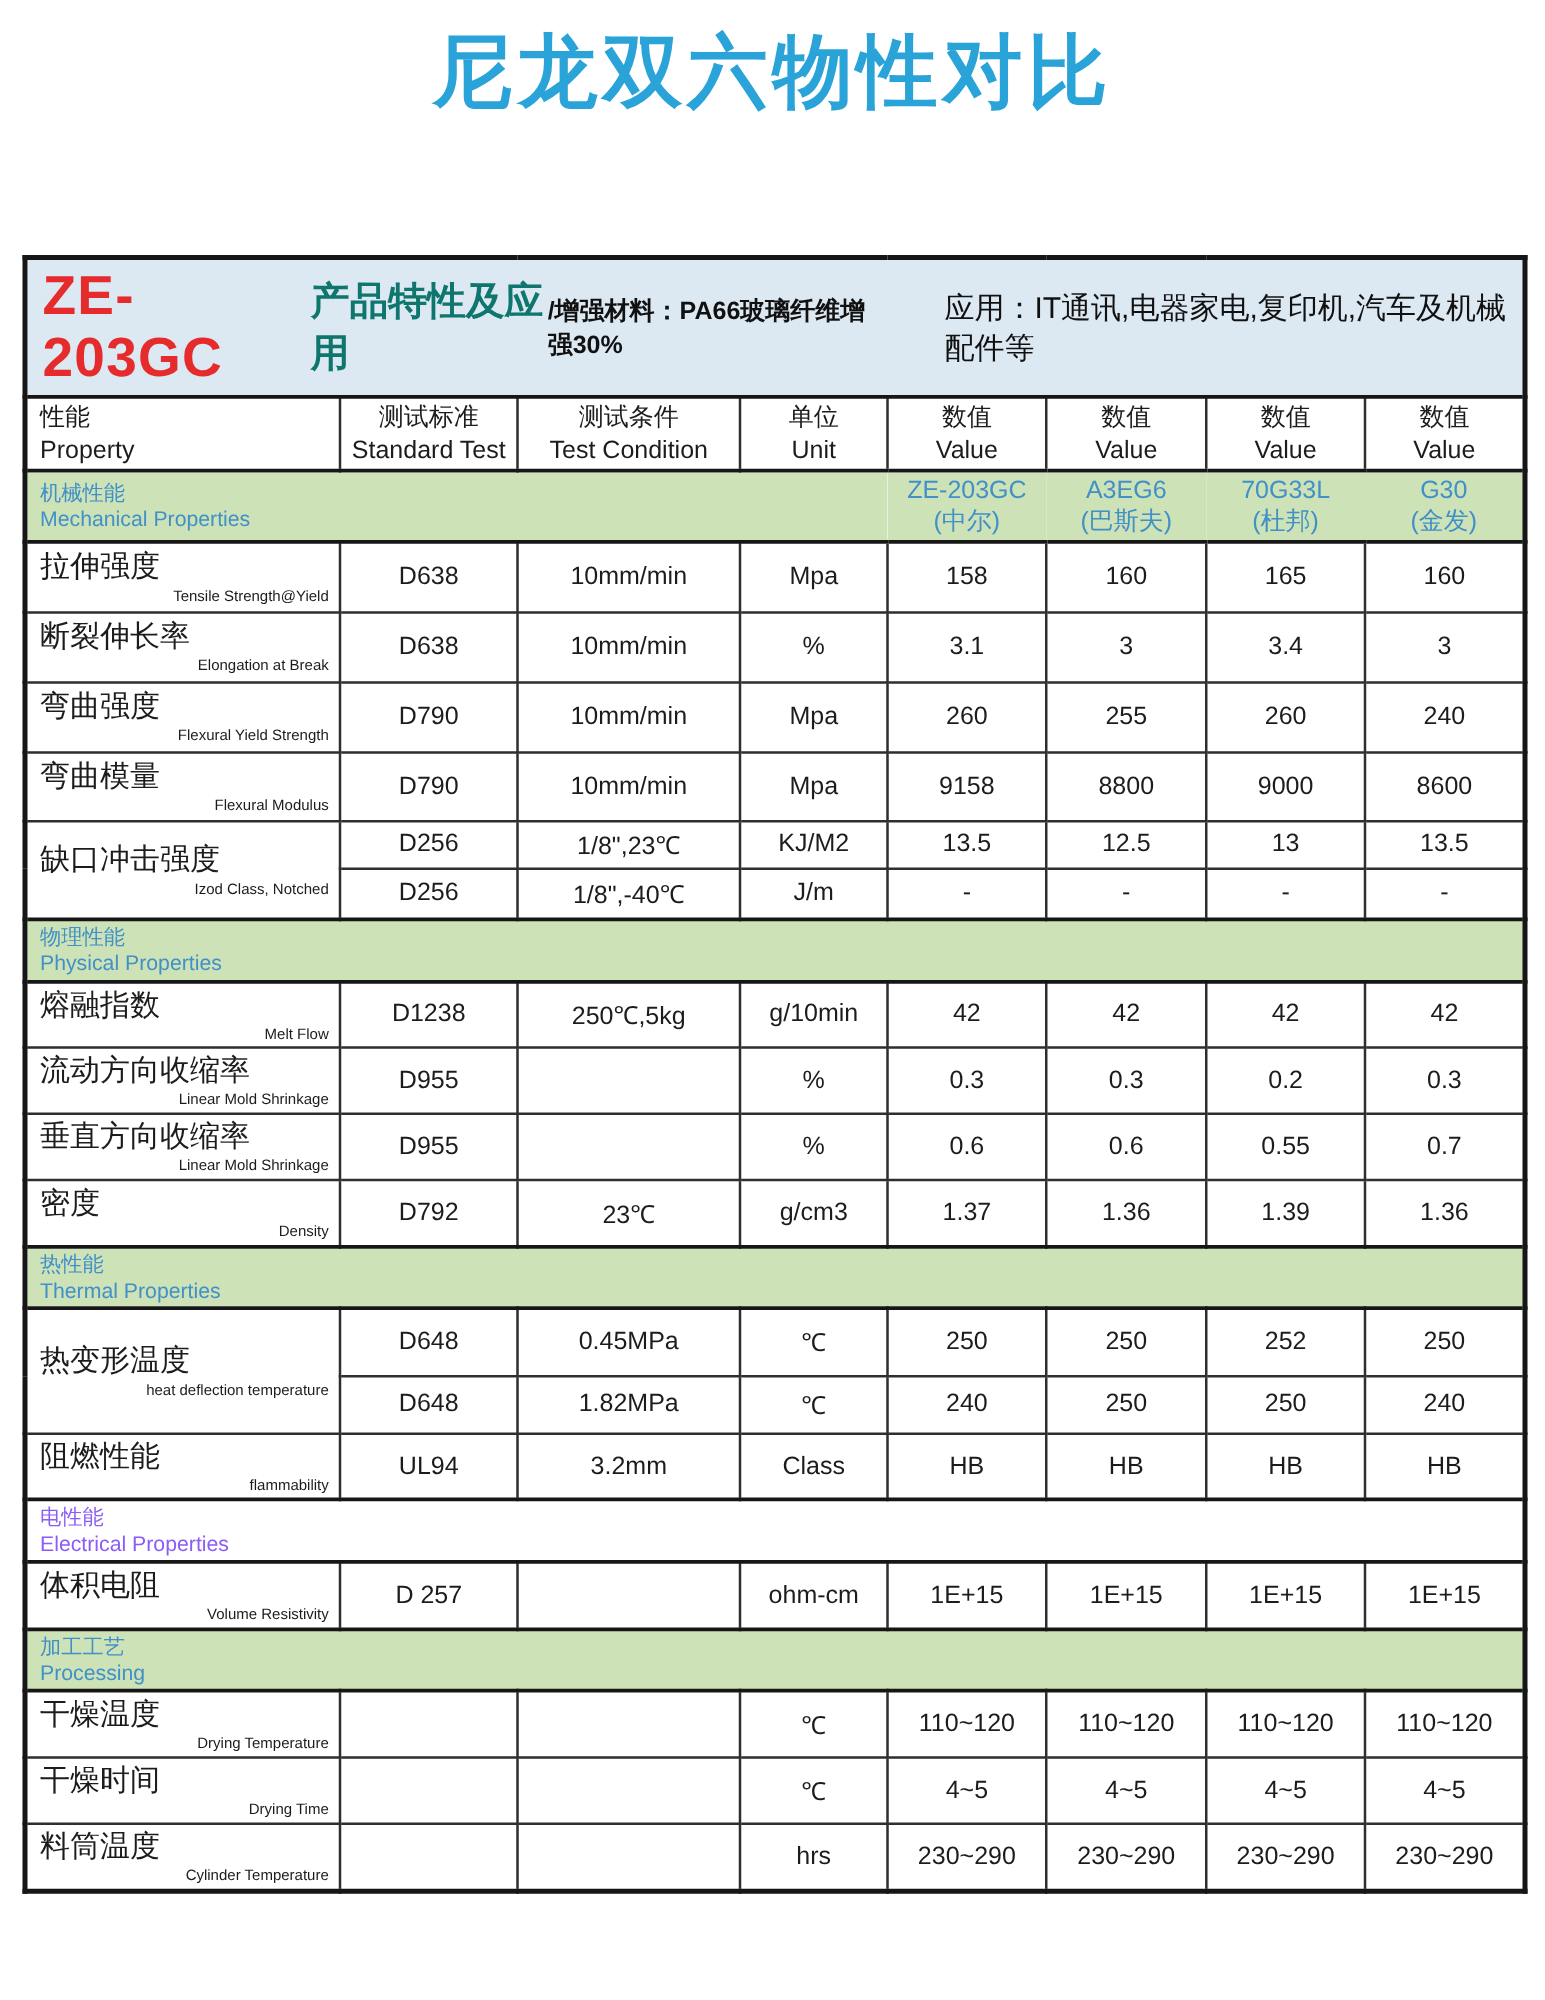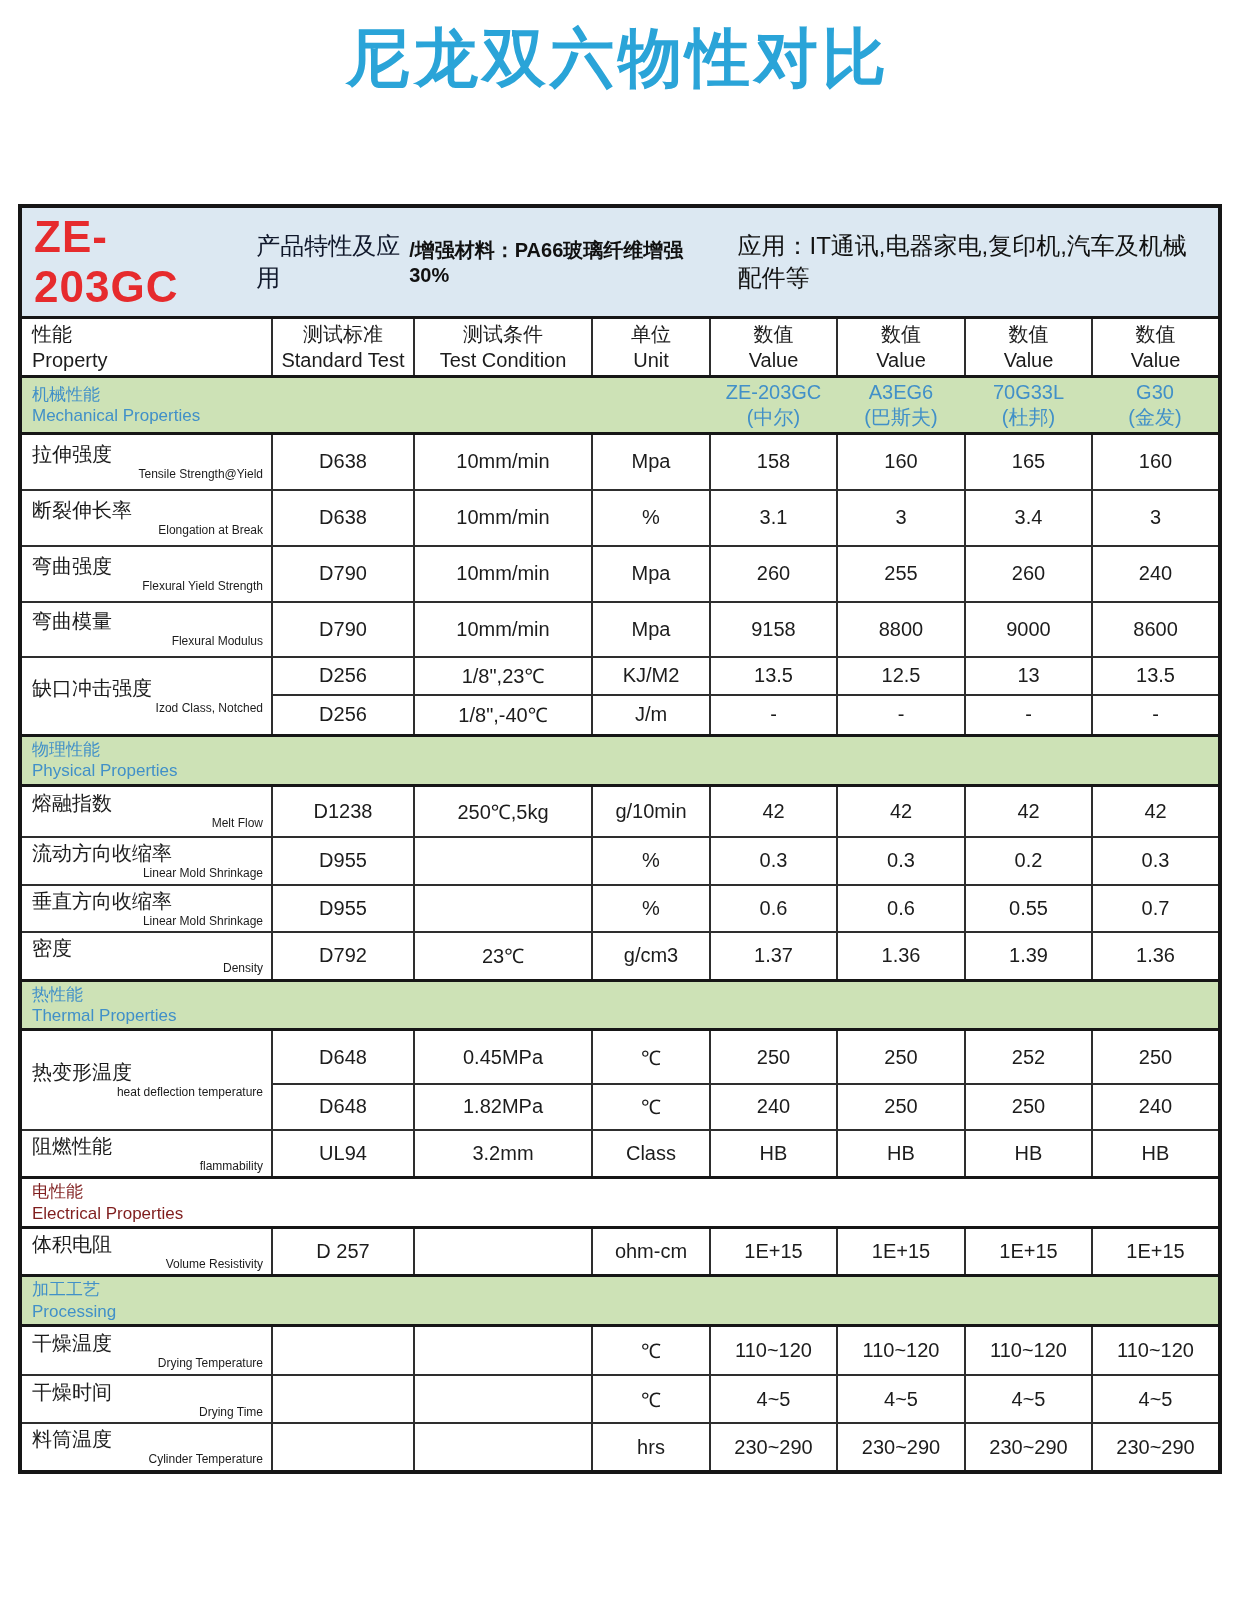--- a/index.html
+++ b/index.html
@@ -15,40 +15,40 @@
   table.spec{
     width:1200px;margin:100px 0 0 18px;border-collapse:collapse;table-layout:fixed;
     border:4px solid #161616;
   }
   td,th{
     border:2px solid #2e2e2e;padding:2px 8px;font-size:20px;vertical-align:middle;
     font-weight:normal;overflow:hidden;
   }
   .center{text-align:center;}
   .prop{text-align:left;padding-left:10px;line-height:1.3;}
-  .prop .zh,.colhead .zh{font-size:20px;}
+  .prop .zh,.colhead .zh{font-size:24px;}
   .prop .en,.colhead .en{font-size:12px;text-align:right;}
   
   tr.band td{
     background:#cde2b6;color:#4190c8;
     border-left-width:0;border-right-width:0;
     border-top:3px solid #161616;border-bottom:3px solid #161616;
     line-height:1.25;
   }
   tr.band td.label{text-align:left;padding-left:10px;font-size:17px;}
   tr.band td.brand{text-align:center;font-size:20px;}
-  tr.band-elec td{background:#ffffff;color:#7f1d1d;}
+  tr.band-elec td{background:#ffffff;color:#8b5cf6;}
   
   tr.band-head td{
     background:#dce8f2;border-left-width:0;border-right-width:0;
     border-bottom:3px solid #161616;padding:4px 12px;
   }
   .hdr-flex{display:flex;align-items:center;}
   .pcode{font-size:44px;font-weight:bold;color:#e62b2d;letter-spacing:1px;margin-right:26px;}
-  .feat{font-size:24px;font-weight:normal;color:#0f172a;}
+  .feat{font-size:31px;font-weight:bold;color:#0f766e;}
   .reinforce{font-size:20px;font-weight:bold;color:#111;margin-left:2px;}
   .appinfo{font-size:24px;color:#111;margin-left:46px;}
   
   tr.cols th{background:#ffffff;line-height:1.3;}
   tr.cols th.first{text-align:left;padding-left:10px;margin-top:48px;}
 </style>
 </head>
 <body>
 
 <div class="title">尼龙双六物性对比</div>

